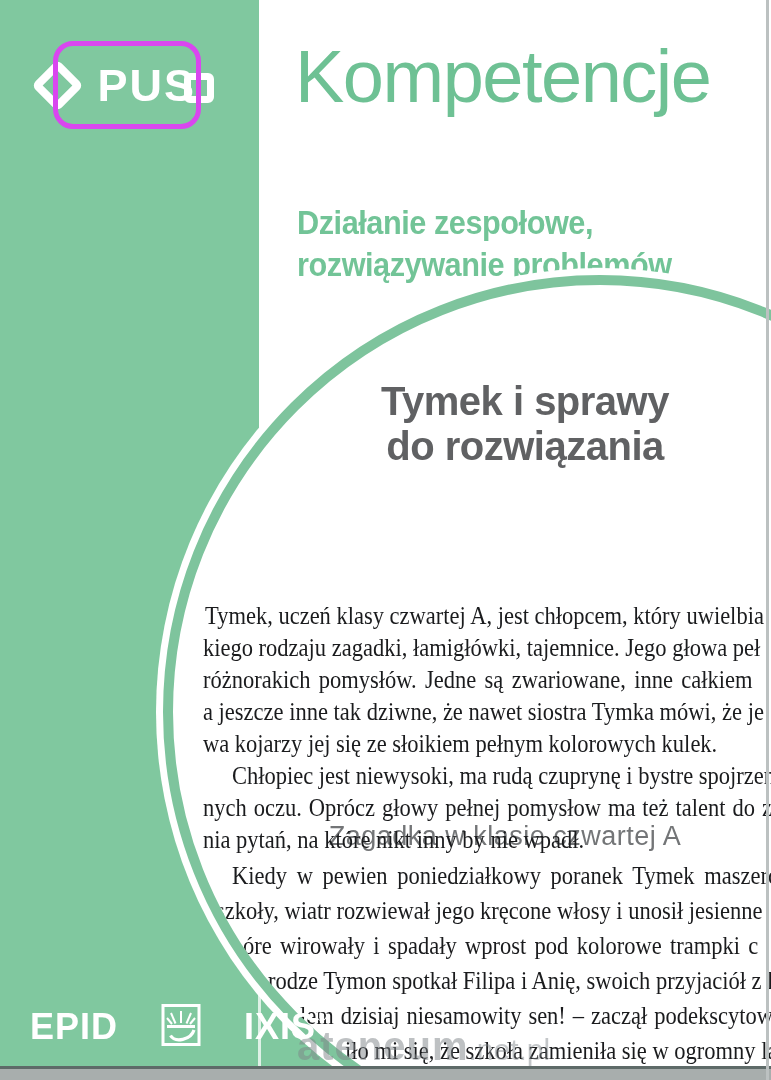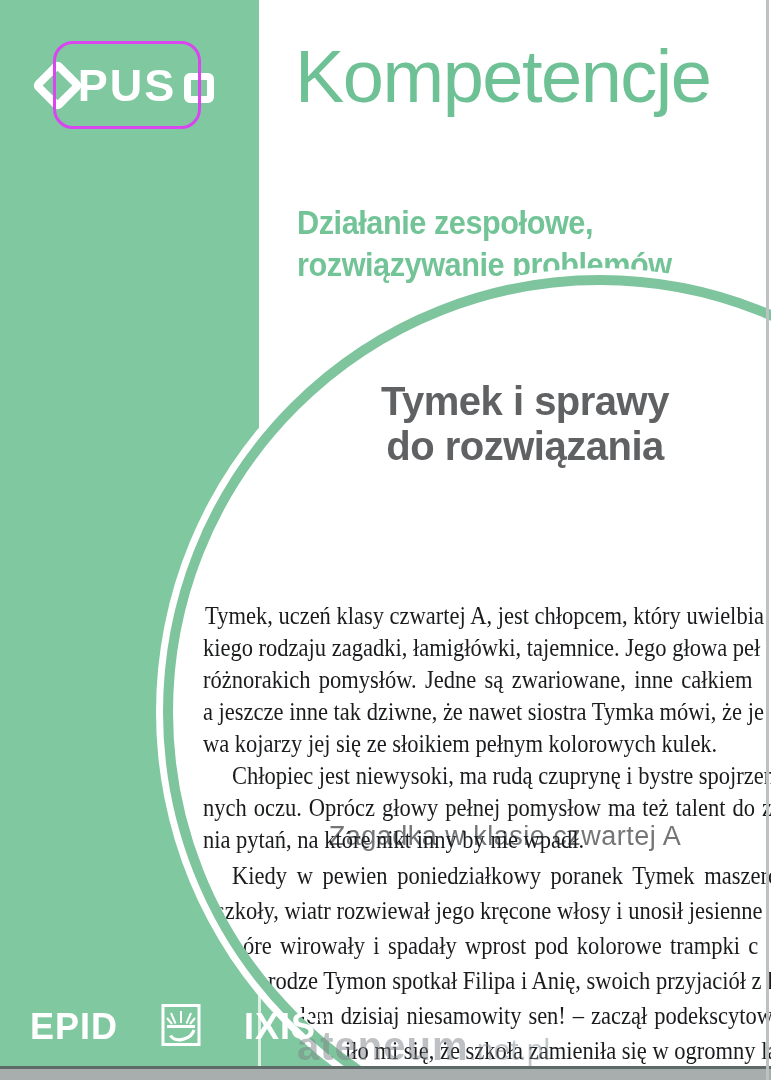--- a/index.html
+++ b/index.html
@@ -6,22 +6,22 @@
   body{width:771px;height:1080px;position:relative;overflow:hidden;background:#fff;
        font-family:"Liberation Sans",sans-serif;}
   .abs{position:absolute;}
 
   
   #sidebar{left:0;top:0;width:259px;height:1080px;background:#80c89f;}
   #wedge{left:0;top:936px;width:414px;height:136px;background:#80c89f;}
   #seam{left:258px;top:962px;width:3px;height:108px;background:rgba(255,255,255,.75);}
 
   
-  #pus-rect{left:53px;top:41px;width:148px;height:88px;border:3px solid #d946ef;
-            border-radius:20px;box-sizing:border-box;display:flex;align-items:center;justify-content:center;}
+  #pus-rect{left:53px;top:41px;width:148px;height:88px;border:5px solid #d946ef;
+            border-radius:20px;box-sizing:border-box;display:flex;align-items:center;justify-content:flex-end;}
   #pus-text{color:#fff;font-size:45px;font-weight:700;letter-spacing:2px;padding-top:2px;}
   #pus-diamond{left:39px;top:67px;width:37px;height:37px;border:8px solid #fff;border-radius:6px;
                box-sizing:border-box;transform:rotate(45deg);}
   #pus-square{left:184px;top:73px;width:30px;height:30px;border:7px solid #fff;border-radius:6px;
               box-sizing:border-box;}
 
   
   #title{left:295px;top:40px;font-size:74px;line-height:73px;font-weight:400;
          letter-spacing:-1.5px;color:#6ec194;white-space:nowrap;}
   #subtitle{left:297px;top:202px;font-size:33px;line-height:42px;font-weight:700;

